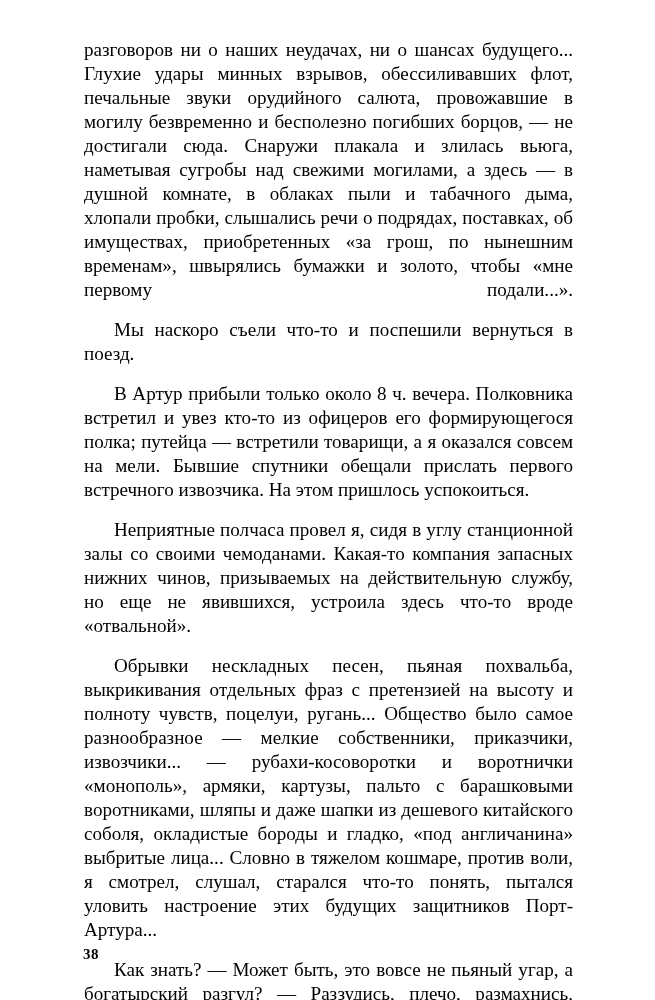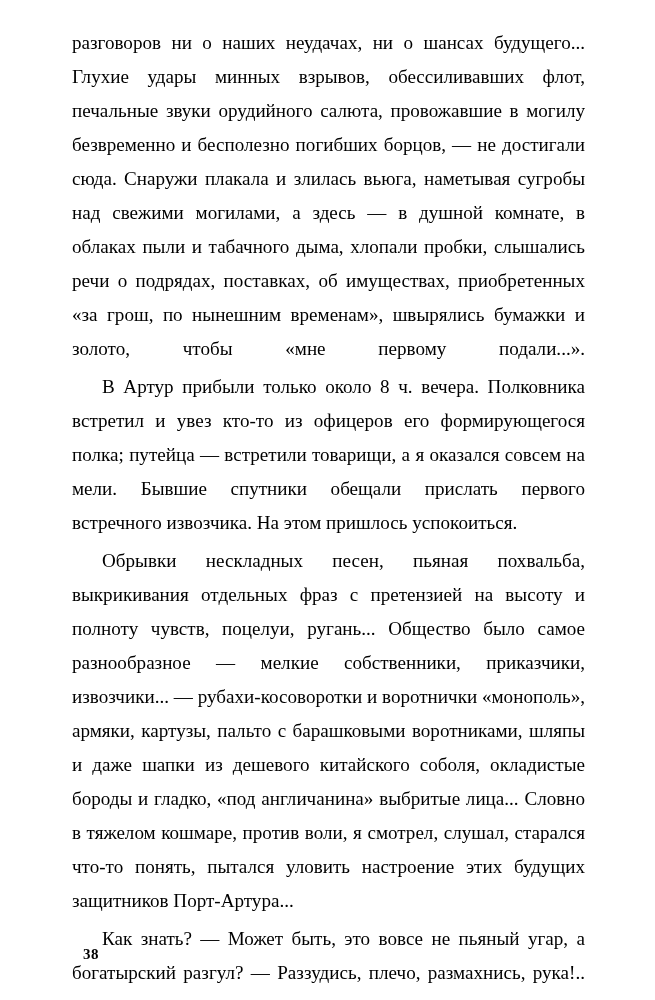--- a/index.html
+++ b/index.html
@@ -22,27 +22,27 @@
     background: #ffffff;
     box-sizing: border-box;
   }
   .text-block {
     position: absolute;
     left: 68px;
     top: 22px;
     width: 521px;
   }
   p.para {
-    margin: 4px;
+    margin: 16px;
     padding: 0;
     text-align: justify;
     text-justify: inter-word;
     text-indent: 30px;
     font-size: 19.1px;
-    line-height: 34px;
+    line-height: 24px;
     letter-spacing: 0.0px;
     word-spacing: 0px;
     hyphens: manual;
   }
   p.para.no-indent {
     text-indent: 0;
   }
   
   p.para.force-last {
     text-align-last: justify;
@@ -59,23 +59,25 @@
 </style>
 </head>
 <body>
 
 <div class="page">
 
   <div class="text-block">
 
     <p class="para no-indent force-last">разговоров ни о наших неудачах, ни о шансах будущего... Глухие удары минных взрывов, обессиливавших флот, печальные звуки орудийного салюта, провожавшие в могилу безвременно и бесполезно погибших борцов, — не достигали сюда. Снаружи плакала и злилась вьюга, наметывая сугробы над свежими могилами, а здесь — в душной комнате, в облаках пыли и табачного дыма, хлопали пробки, слышались речи о подрядах, поставках, об имуществах, приобретенных «за грош, по нынешним временам», швырялись бумажки и золото, чтобы «мне первому подали...».</p>
 
+    <p class="para">Мы наскоро съели что-то и поспешили вернуться в поезд.</p>
 
     <p class="para">В Артур прибыли только около 8 ч. вечера. Полковника встретил и увез кто-то из офицеров его формирующегося полка; путейца — встретили товарищи, а я оказался совсем на мели. Бывшие спутники обещали прислать первого встречного извозчика. На этом пришлось успокоиться.</p>
 
+    <p class="para">Неприятные полчаса провел я, сидя в углу станционной залы со своими чемоданами. Какая-то компания запасных нижних чинов, призываемых на действительную службу, но еще не явившихся, устроила здесь что-то вроде «отвальной».</p>
 
 
     <p class="para">Обрывки нескладных песен, пьяная похвальба, выкрикивания отдельных фраз с претензией на высоту и полноту чувств, поцелуи, ругань... Общество было самое разнообразное — мелкие собственники, приказчики, извозчики... — рубахи-косоворотки и воротнички «монополь», армяки, картузы, пальто с барашковыми воротниками, шляпы и даже шапки из дешевого китайского соболя, окладистые бороды и гладко, «под англичанина» выбритые лица... Словно в тяжелом кошмаре, против воли, я смотрел, слушал, старался что-то понять, пытался уловить настроение этих будущих защитников Порт-Артура...</p>
 
     <p class="para force-last">Как знать? — Может быть, это вовсе не пьяный угар, а богатырский разгул? — Раззудись, плечо, размахнись, рука!.. — Так, что ли?.. — не знаю... Во всяком случае, китаец, прибе-</p>
 
   </div>
 
   <div class="page-number">38</div>
 

